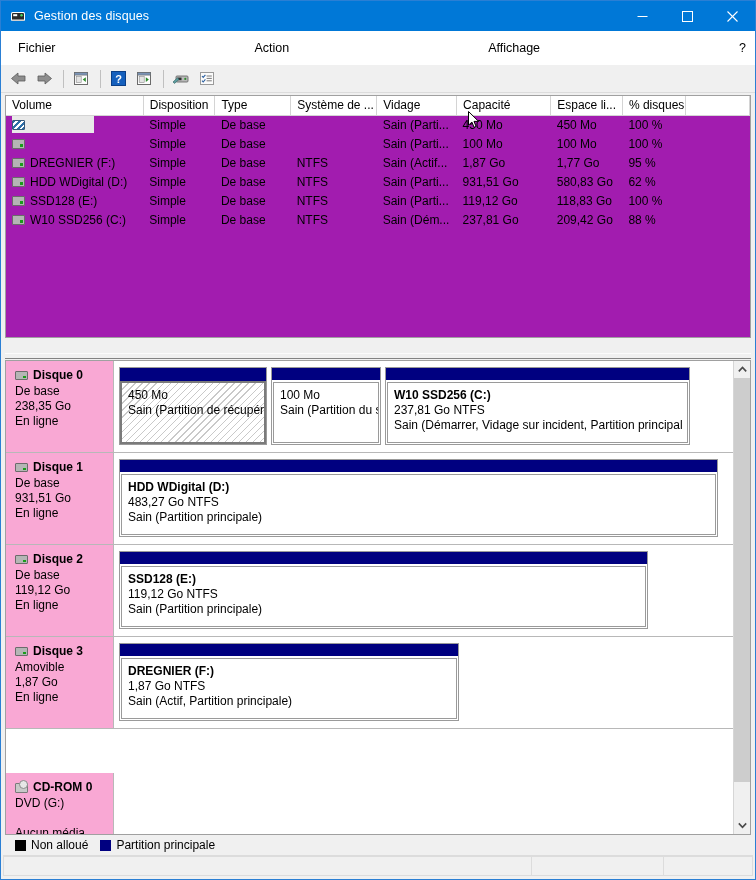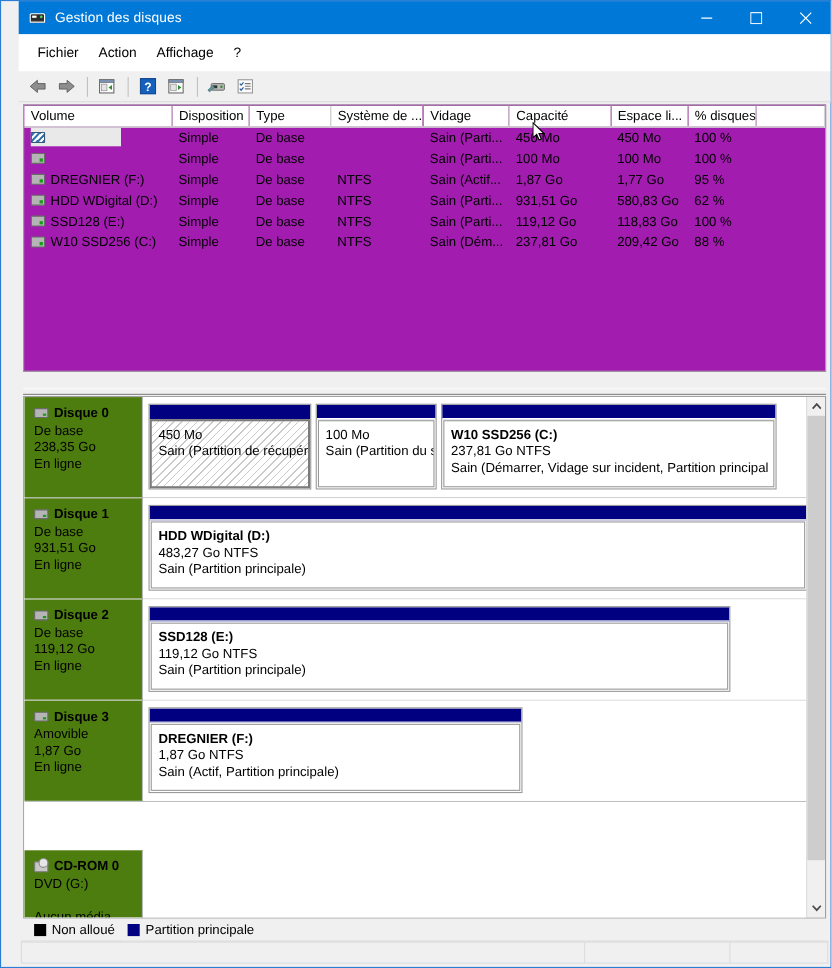--- a/index.html
+++ b/index.html
@@ -11,21 +11,20 @@
     font-size: 12px;
     color: #000;
     background: #f0f0f0;
   }
   .window {
     width: 756px; height: 880px;
     background: #f0f0f0;
     border: 1px solid #2a7fd4;
     display: flex;
     flex-direction: column;
-    padding-left: 16px;
   }
 
   
   .titlebar {
     height: 30px;
     background: #0078d7;
     display: flex;
     align-items: center;
     flex: 0 0 auto;
     position: relative;
@@ -54,20 +53,21 @@
 
   
   .menubar {
     height: 34px;
     background: #fff;
     display: flex;
     align-items: center;
     padding-left: 8px;
     flex: 0 0 auto;
     font-size: 12.5px;
+    justify-content: space-between;
   }
   .menu-item { padding: 2px 9px; color: #000; }
 
   
   .toolbar {
     height: 28px;
     background: #f0f0f0;
     border-bottom: 1px solid #dcdcdc;
     display: flex;
     align-items: center;
@@ -171,21 +171,21 @@
   .disk-row {
     display: flex;
     border-bottom: 1px solid #b8b8b8;
     min-height: 92px;
     background: #fff;
   }
   .disk-row:last-child { border-bottom: none; margin-top: 44px; }
   .disk-head {
     width: 108px;
     flex: 0 0 108px;
-    background: #4d7c0f;
+    background: #f9a8d4;
     border-right: 1px solid #b8b8b8;
     padding: 7px 0 0 9px;
     line-height: 15px;
     font-size: 12px;
   }
   .disk-head .dh-title {
     font-weight: bold;
     display: flex; align-items: center;
     margin-bottom: 1px;
   }

